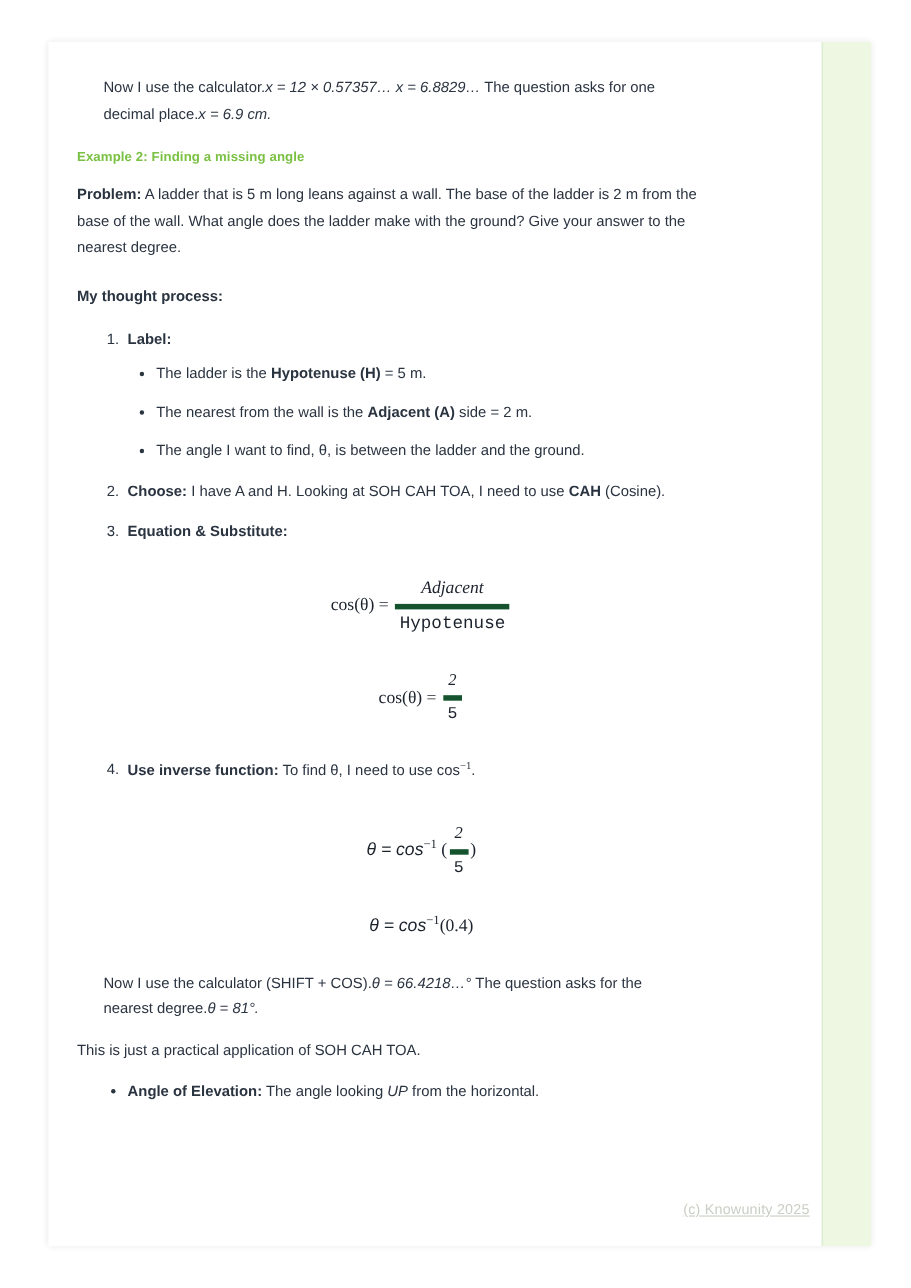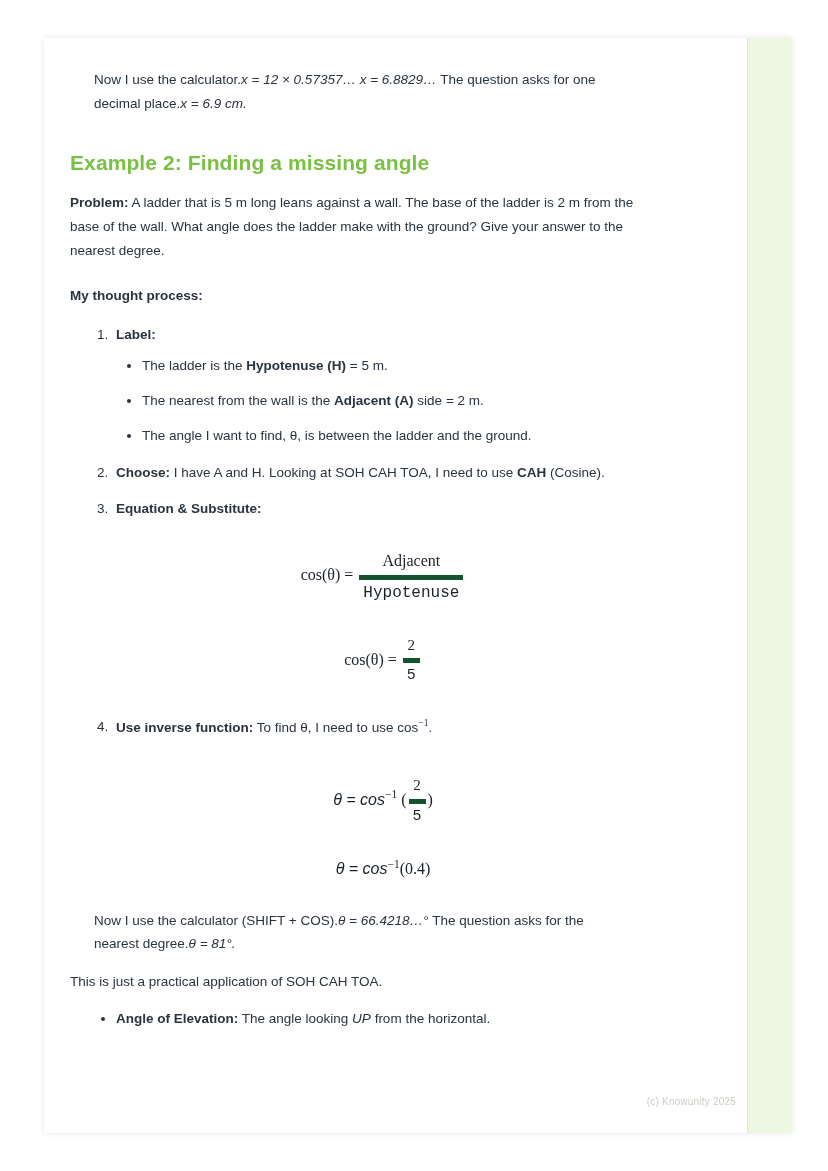--- a/index.html
+++ b/index.html
@@ -39,23 +39,23 @@
   .content {
     position: absolute;
     left: 26px;
     top: 0;
     width: 600px;
     padding-top: 30px;
     color: #2a3340;
   }
   h2.section-title {
     color: #7ac143;
-    font-size: 21px;
+    font-size: 12px;
     font-weight: bold;
-    margin: 36px 0 16px 0;
+    margin: 20px 0 16px 0;
     letter-spacing: 0.1px;
   }
   p.body {
     font-size: 13.5px;
     line-height: 1.75;
     margin: 0 0 14px 0;
     color: #2a3340;
   }
   p.indent {
     margin-left: 24px;
@@ -94,31 +94,32 @@
     font-size: 16px;
     margin: 26px 0 26px 0;
     color: #1b222c;
   }
   .frac {
     display: inline-block;
     vertical-align: middle;
     text-align: center;
     margin: 0 2px;
   }
-  .frac .num { display: block; padding: 0 4px; }
+  .frac .num { display: block; padding: 0 4px; font-style: italic; }
   .frac .den { display: block; border-top: 5px solid #14532d; padding: 0 4px; font-family: Liberation Mono, monospace; }
   .frac.small { font-size: 15px; }
   .sup { font-size: 0.72em; vertical-align: super; }
   .watermark {
     position: absolute;
     right: 56px;
     bottom: 26px;
-    font-size: 10px;
+    font-size: 13px;
     color: #c9cfc4;
     letter-spacing: 0.2px;
+    text-decoration: underline;
   }
   .italic { font-style: italic; }
 </style>
 </head>
 <body>
 
 <div class="page">
   <div class="sheet">
     <div class="green-band"></div>
 

